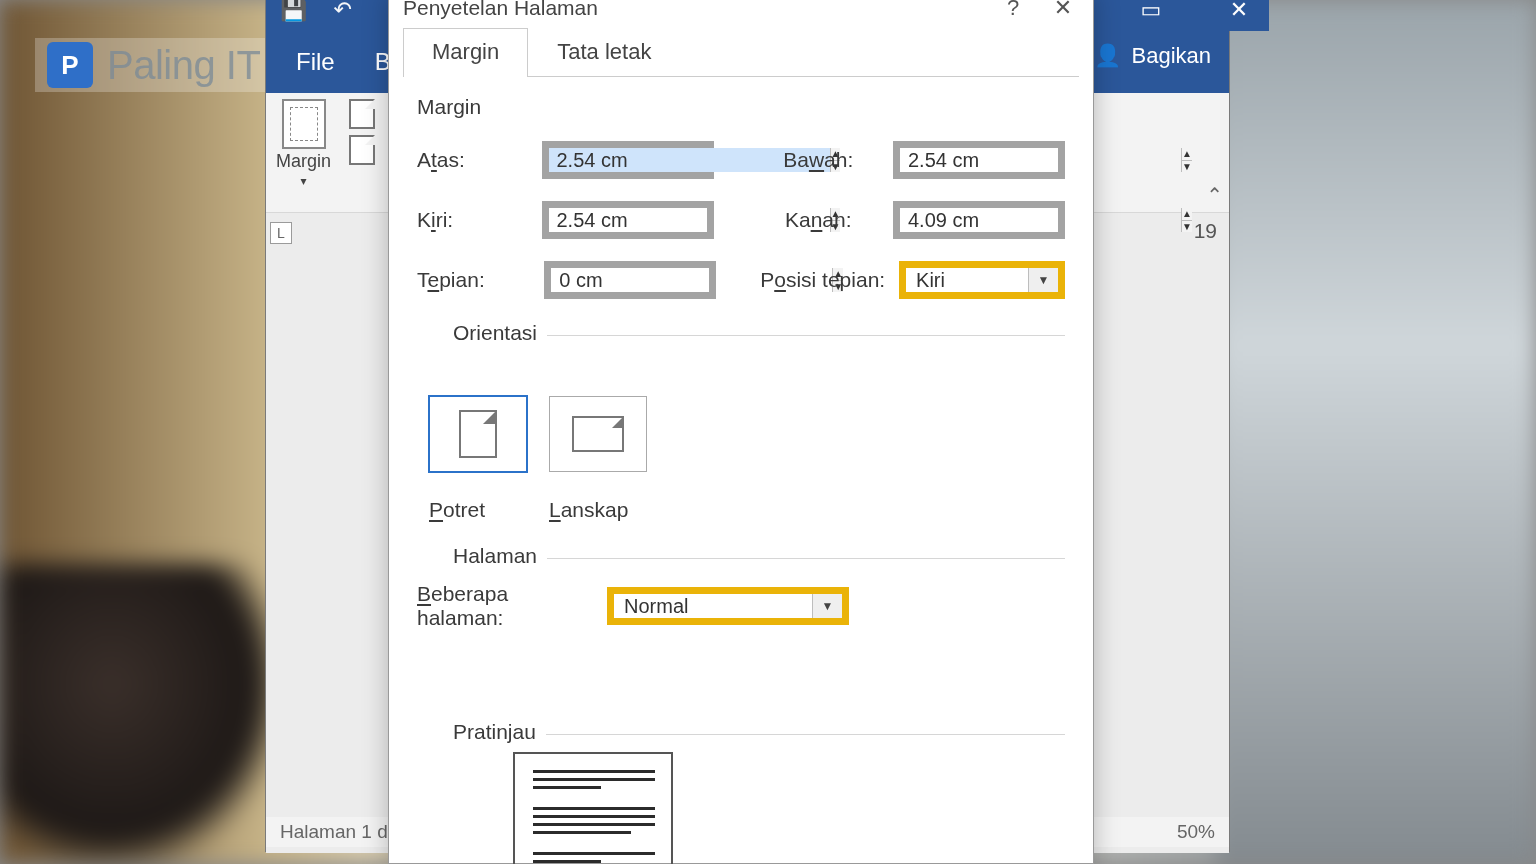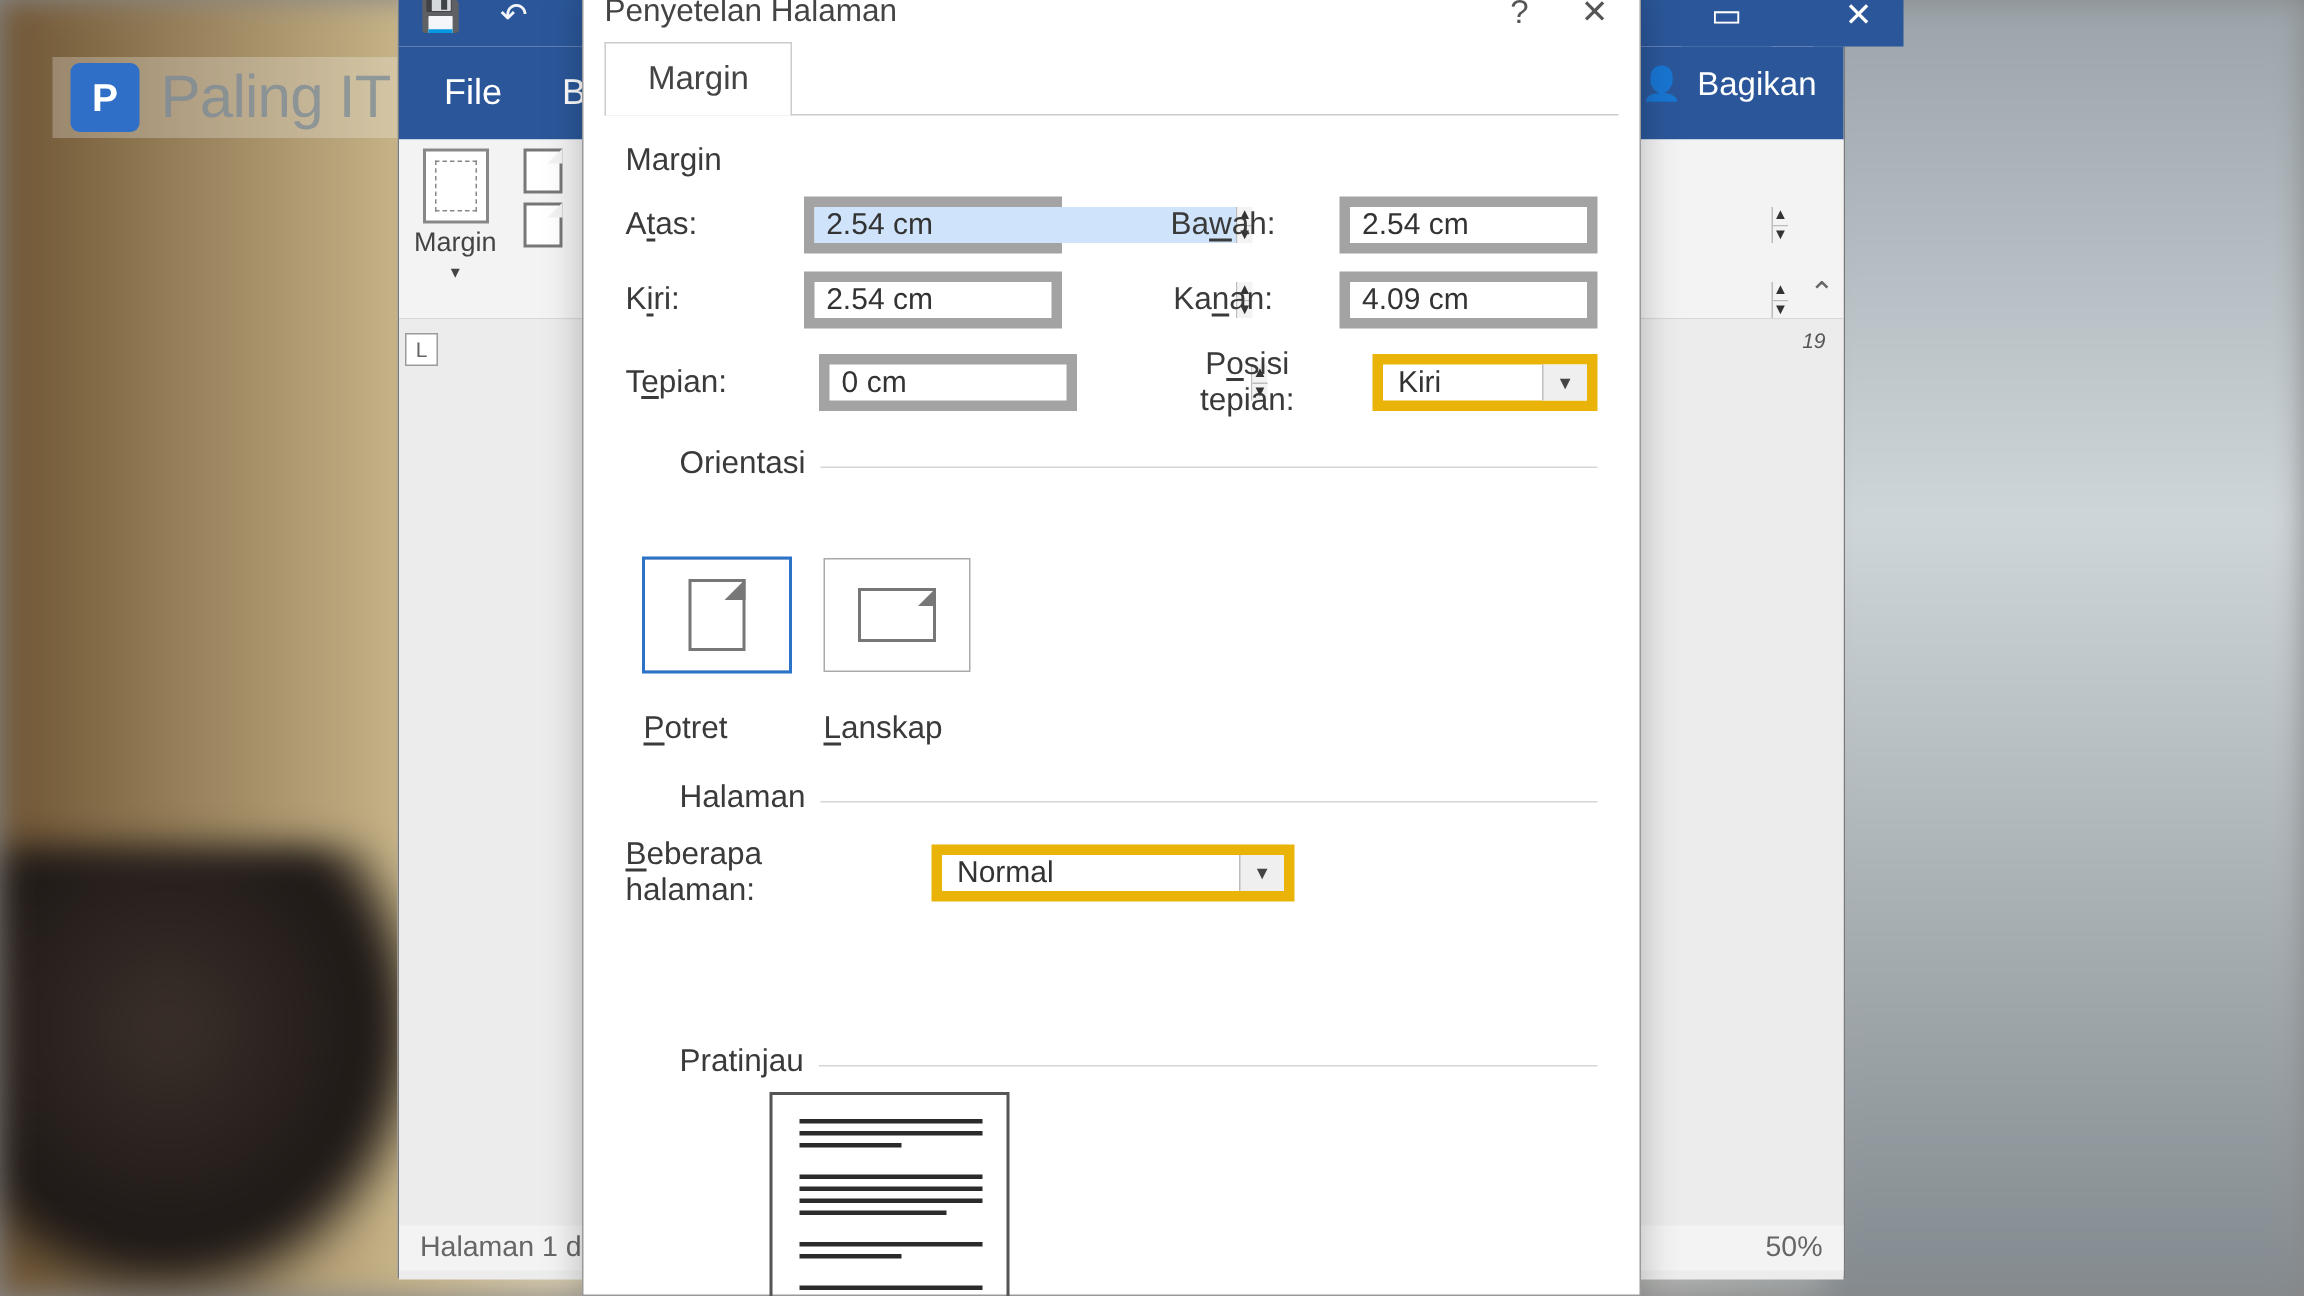--- a/index.html
+++ b/index.html
@@ -66,21 +66,21 @@
   .ribbon-margin .mi::before{ content:""; position:absolute; inset:6px; border:1.5px dashed #888;}
   .doc-icons{ display:flex; flex-direction:column; gap:6px; margin-left:10px; }
   .doc-icons span{ width:26px; height:30px; border:2px solid #777; background:#fff; display:block; position:relative;}
   .doc-icons span::after{ content:""; position:absolute; right:-2px; top:-2px; border-width:0 0 10px 10px;
     border-style:solid; border-color:transparent transparent #f3f3f3 transparent;}
   .penyetel-label{ position:absolute; left:315px; top:211px; font-size:20px; color:#555;}
   .ruler-area{ background:#ececec; height:640px; position:relative;}
   .ruler-corner{ position:absolute; left:4px; top:9px; width:22px; height:22px;
     border:1px solid #9b9b9b; background:#fff; font-size:14px; color:#666;
     display:flex; align-items:center; justify-content:center;}
-  .ruler-right{ position:absolute; right:12px; top:6px; font-size:14px; color:#555;font-style:italic;}
+  .ruler-right{ position:absolute; right:12px; top:6px; font-size:21px; color:#555;}
   .chevup{ position:absolute; right:6px; top:-30px; color:#666; font-size:20px;}
   .statusbar{ position:absolute; bottom:4px; left:0; right:0; height:30px;
     background:#f3f3f3; color:#666; font-size:19px; display:flex; align-items:center;
     padding:0 14px; justify-content:space-between;}
 
   
   .dialog{
     position:absolute; left:388px; top:-12px; width:706px; height:876px;
     background:#fff; border:1px solid #999; box-shadow:0 6px 24px rgba(0,0,0,.25);
   }
@@ -95,21 +95,21 @@
   .tab{ padding:10px 28px 12px; font-size:22px; color:#444; border:1px solid transparent;
     border-bottom:none; position:relative; top:1px; background:transparent; cursor:pointer;}
   .tab.active{ border-color:#ccc; background:#fff; }
   .dlg-body{ padding:10px 28px 0; font-size:21px; color:#3a3a3a; }
 
   .group-label{ margin:8px 0 8px 0; }
   .fieldset-line{ display:flex; align-items:center; gap:10px; margin-top:4px;margin-left:36px;}
   .fieldset-line .gl{ flex:0 0 auto; }
   .fieldset-line .ln{ flex:1; height:1px; background:#d6d6d6; margin-top:4px;}
 
-  .row{ display:flex; align-items:center; margin:12px 0; gap:24px;}
+  .row{ display:flex; align-items:center; margin:22px 0; gap:10px;}
   .lbl{ width:122px; }
   .lbl2{ width:138px; margin-left:30px;text-align:center;}
   .spinner{
     width:172px; height:38px; border:7px solid #a3a3a3; display:flex; background:#fff;
   }
   .spinner input{ flex:1; border:none; padding:0 8px; font-size:20px; color:#333; outline:none; background:transparent;}
   .spinner.sel input{ background:#cfe4fb; }
   .spin-btns{ width:26px; display:flex; flex-direction:column; border-left:1px solid #bdbdbd;}
   .spin-btns div{ flex:1; display:flex; align-items:center; justify-content:center;
     font-size:10px; color:#333; background:#f3f3f3; border-bottom:1px solid #bdbdbd; cursor:pointer;}
@@ -207,20 +207,21 @@
   <div class="dlg-title">
     <span>Penyetelan Halaman</span>
     <div class="rbtns">
       <div>?</div>
       <div>✕</div>
     </div>
   </div>
 
   <div class="tabs">
     <div class="tab active">Margin</div>
+    <div class="tab">Tata letak</div>
   </div>
 
   <div class="dlg-body">
 
     <div class="group-label">Margin</div>
 
     <div class="row">
       <div class="lbl"><span>A<span class="u">t</span>as:</span></div>
       <div class="spinner sel">
         <input value="2.54 cm" style="">

